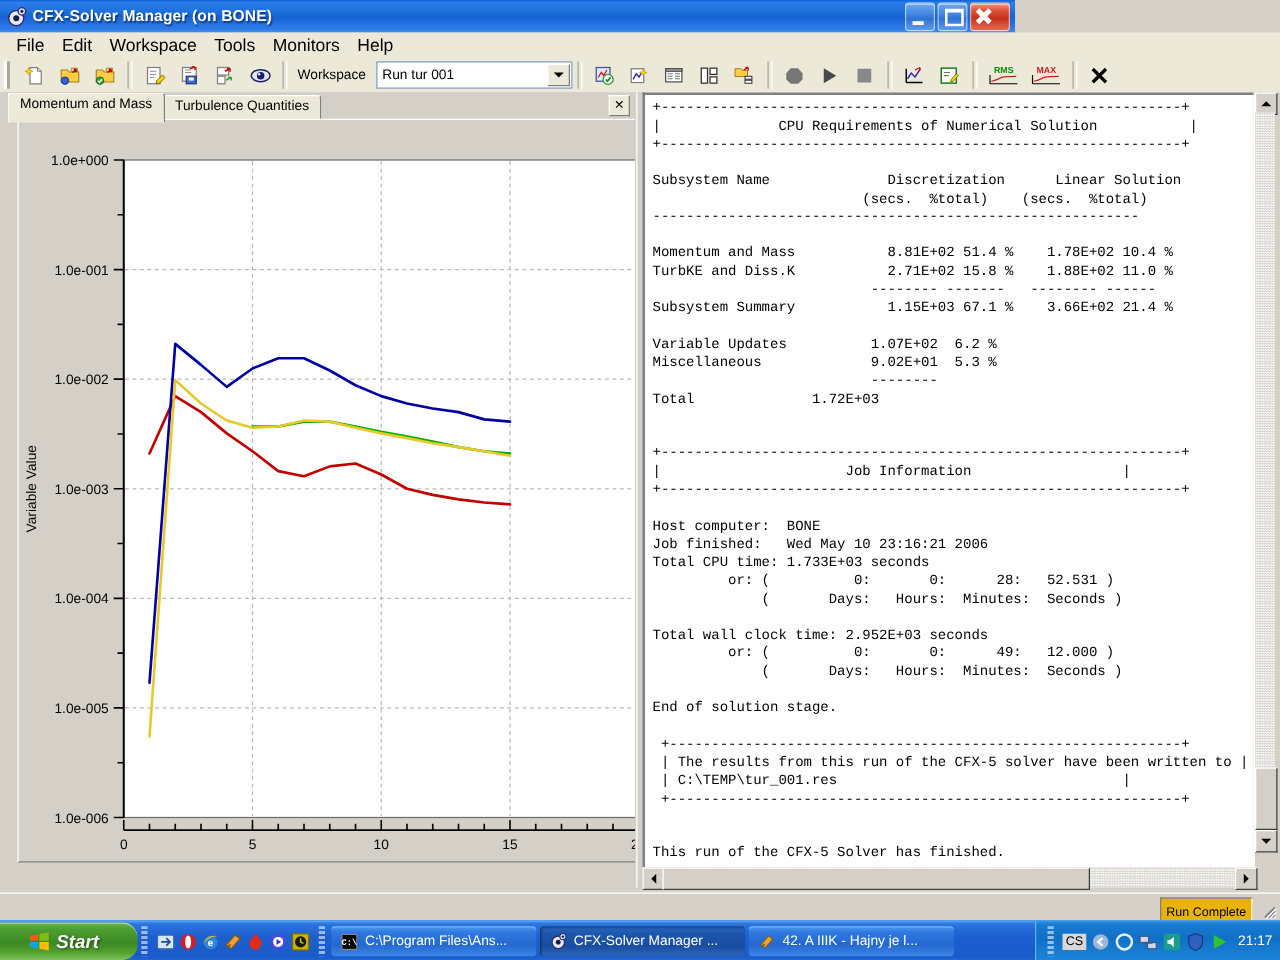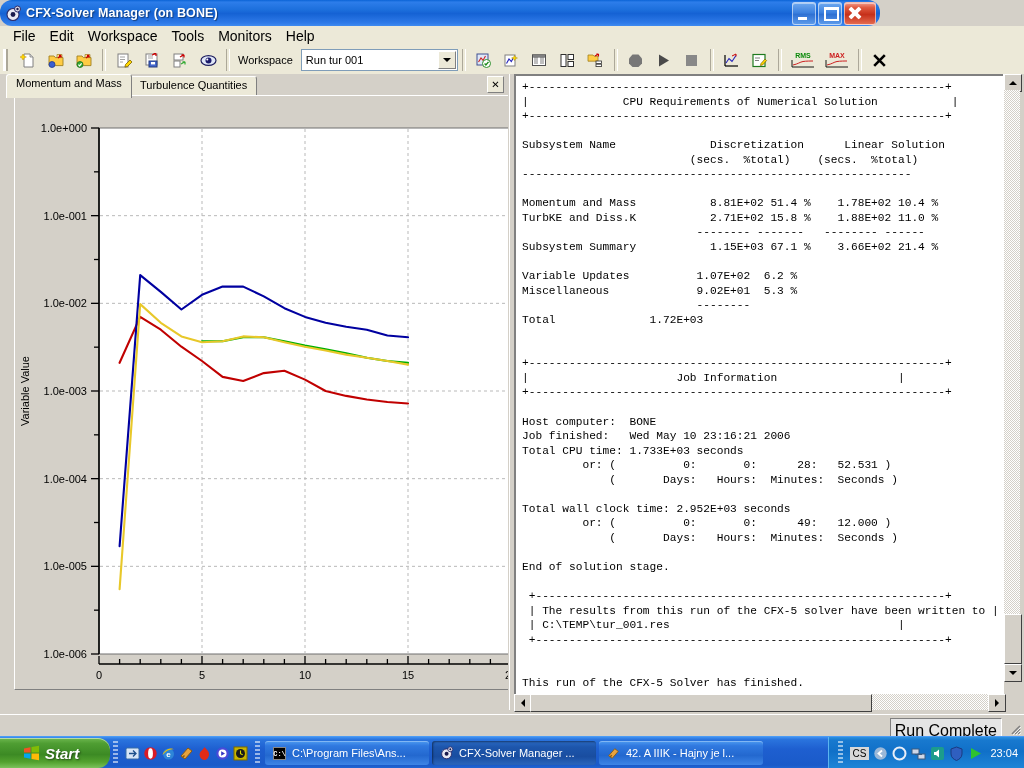--- a/index.html
+++ b/index.html
@@ -7,23 +7,23 @@
     width:1024px;height:768px;overflow:hidden;
     font-family:"Liberation Sans",sans-serif;
     font-size:11px;
     background:#d4d0c8;
     -webkit-font-smoothing:none;
   }
   .app{position:relative;width:1024px;height:768px;}
 
   
   .titlebar{
-    position:absolute;left:0;top:0;width:880px;height:26px;
+    position:absolute;left:0;top:0;width:812px;height:26px;
     background:linear-gradient(180deg,#0a63d6 0%,#2d7dea 8%,#1c6fdc 38%,#1562d4 52%,#2e7ae8 88%,#3f8bf0 100%);
-    display:flex;align-items:center;border-radius:12px;
+    display:flex;align-items:center;
   }
   .tb-icon{width:18px;height:18px;margin-left:4px;margin-right:4px;flex:0 0 auto;
     display:flex;align-items:center;justify-content:center;}
   .tb-title{color:#fff;font-weight:bold;font-size:12.5px;
     text-shadow:1px 1px 1px rgba(0,0,0,.45);letter-spacing:.1px;
     font-family:"Liberation Sans",sans-serif;}
   .tb-buttons{margin-left:auto;display:flex;align-items:center;gap:2px;padding-right:4px;}
   .tbtn{width:22px;height:21px;border-radius:3px;position:relative;
     border:1px solid rgba(255,255,255,.55);
     background:linear-gradient(180deg,#6fa9ef 0%,#3d82e0 45%,#2f71d3 55%,#5c9ae9 100%);
@@ -104,21 +104,21 @@
   .arrow-right::after{border-top:4px solid transparent;border-bottom:4px solid transparent;border-left:4px solid #000;}
 
   .splitter{position:absolute;left:508px;top:0;width:6px;height:636px;background:#d4d0c8;}
   .splitter .bar{position:absolute;left:1px;top:0px;width:4px;height:636px;
      border-left:1px solid #fff;border-right:1px solid #808080;}
 
   
   .statusbar{position:absolute;left:0;top:714px;width:1024px;height:22px;background:#d4d0c8;
     border-top:1px solid #fff;}
   .status-cell{position:absolute;right:22px;top:3px;height:16px;padding:4px 4px;
-    font-size:16px;line-height:16px;color:#000;background:#e5e5e5;
+    font-size:10px;line-height:16px;color:#000;background:#eab308;
     border:1px solid #808080;border-right-color:#fff;border-bottom-color:#fff;}
   .grippy{position:absolute;right:2px;bottom:1px;width:14px;height:14px;}
 
   
   .taskbar{position:absolute;left:0;top:736px;width:1024px;height:32px;
     background:linear-gradient(180deg,#3f90f0 0%,#2a74de 8%,#1e5fd0 38%,#1a5ac9 88%,#2369d6 100%);
     border-top:1px solid #4b9bf5;display:flex;align-items:center;}
   .startbtn{width:88px;height:30px;margin-left:0;
     background:linear-gradient(180deg,#6eb84f 0%,#4f9e33 18%,#3c8a24 55%,#53a22f 80%,#7cc25c 100%);
     border-radius:0 12px 12px 0;display:flex;align-items:center;gap:4px;padding-left:22px;
@@ -641,16 +641,16 @@
       <span class="tray-icon">
         <svg width="15" height="15" viewBox="0 0 15 15">
             <path d="M7.5 1l5.5 2v5c0 3.5-3 5.5-5.5 6.5C5 13.5 2 11.5 2 8V3z" fill="#2f5fc0" stroke="#1a3a80"></path>
           </svg>
       </span>
       <span class="tray-icon">
         <svg width="15" height="15" viewBox="0 0 15 15">
             <polygon points="3,2 13,7.5 3,13" fill="#2fc22f"></polygon>
           </svg>
       </span>
-      <span class="clock">23:04</span>
+      <span class="clock">21:17</span>
     </div>
   </div>
 </div>
 
 </body></html>

